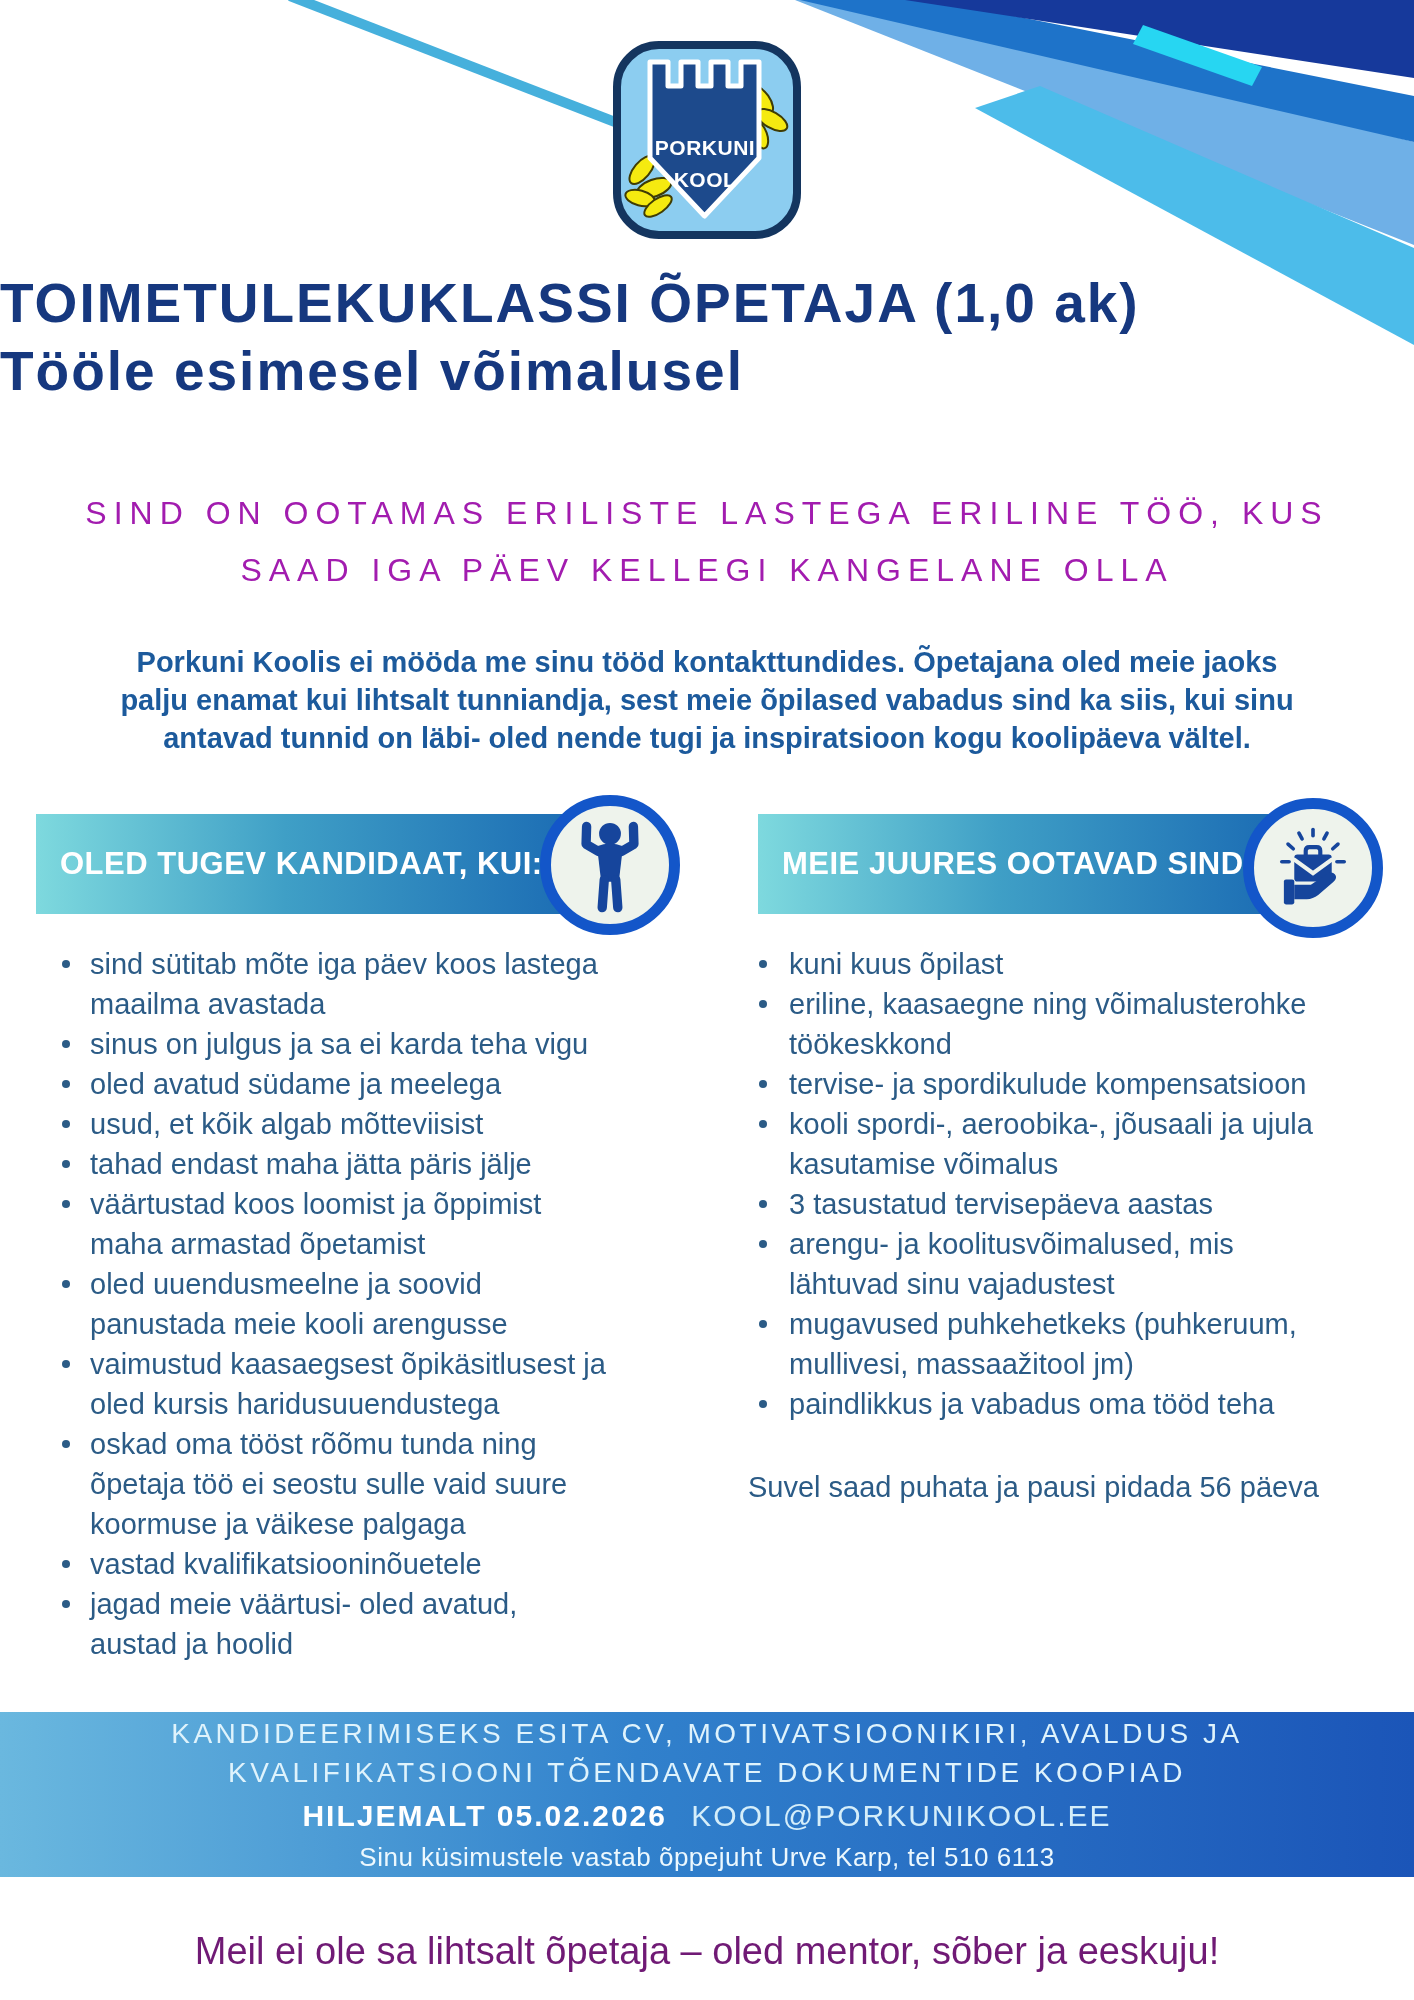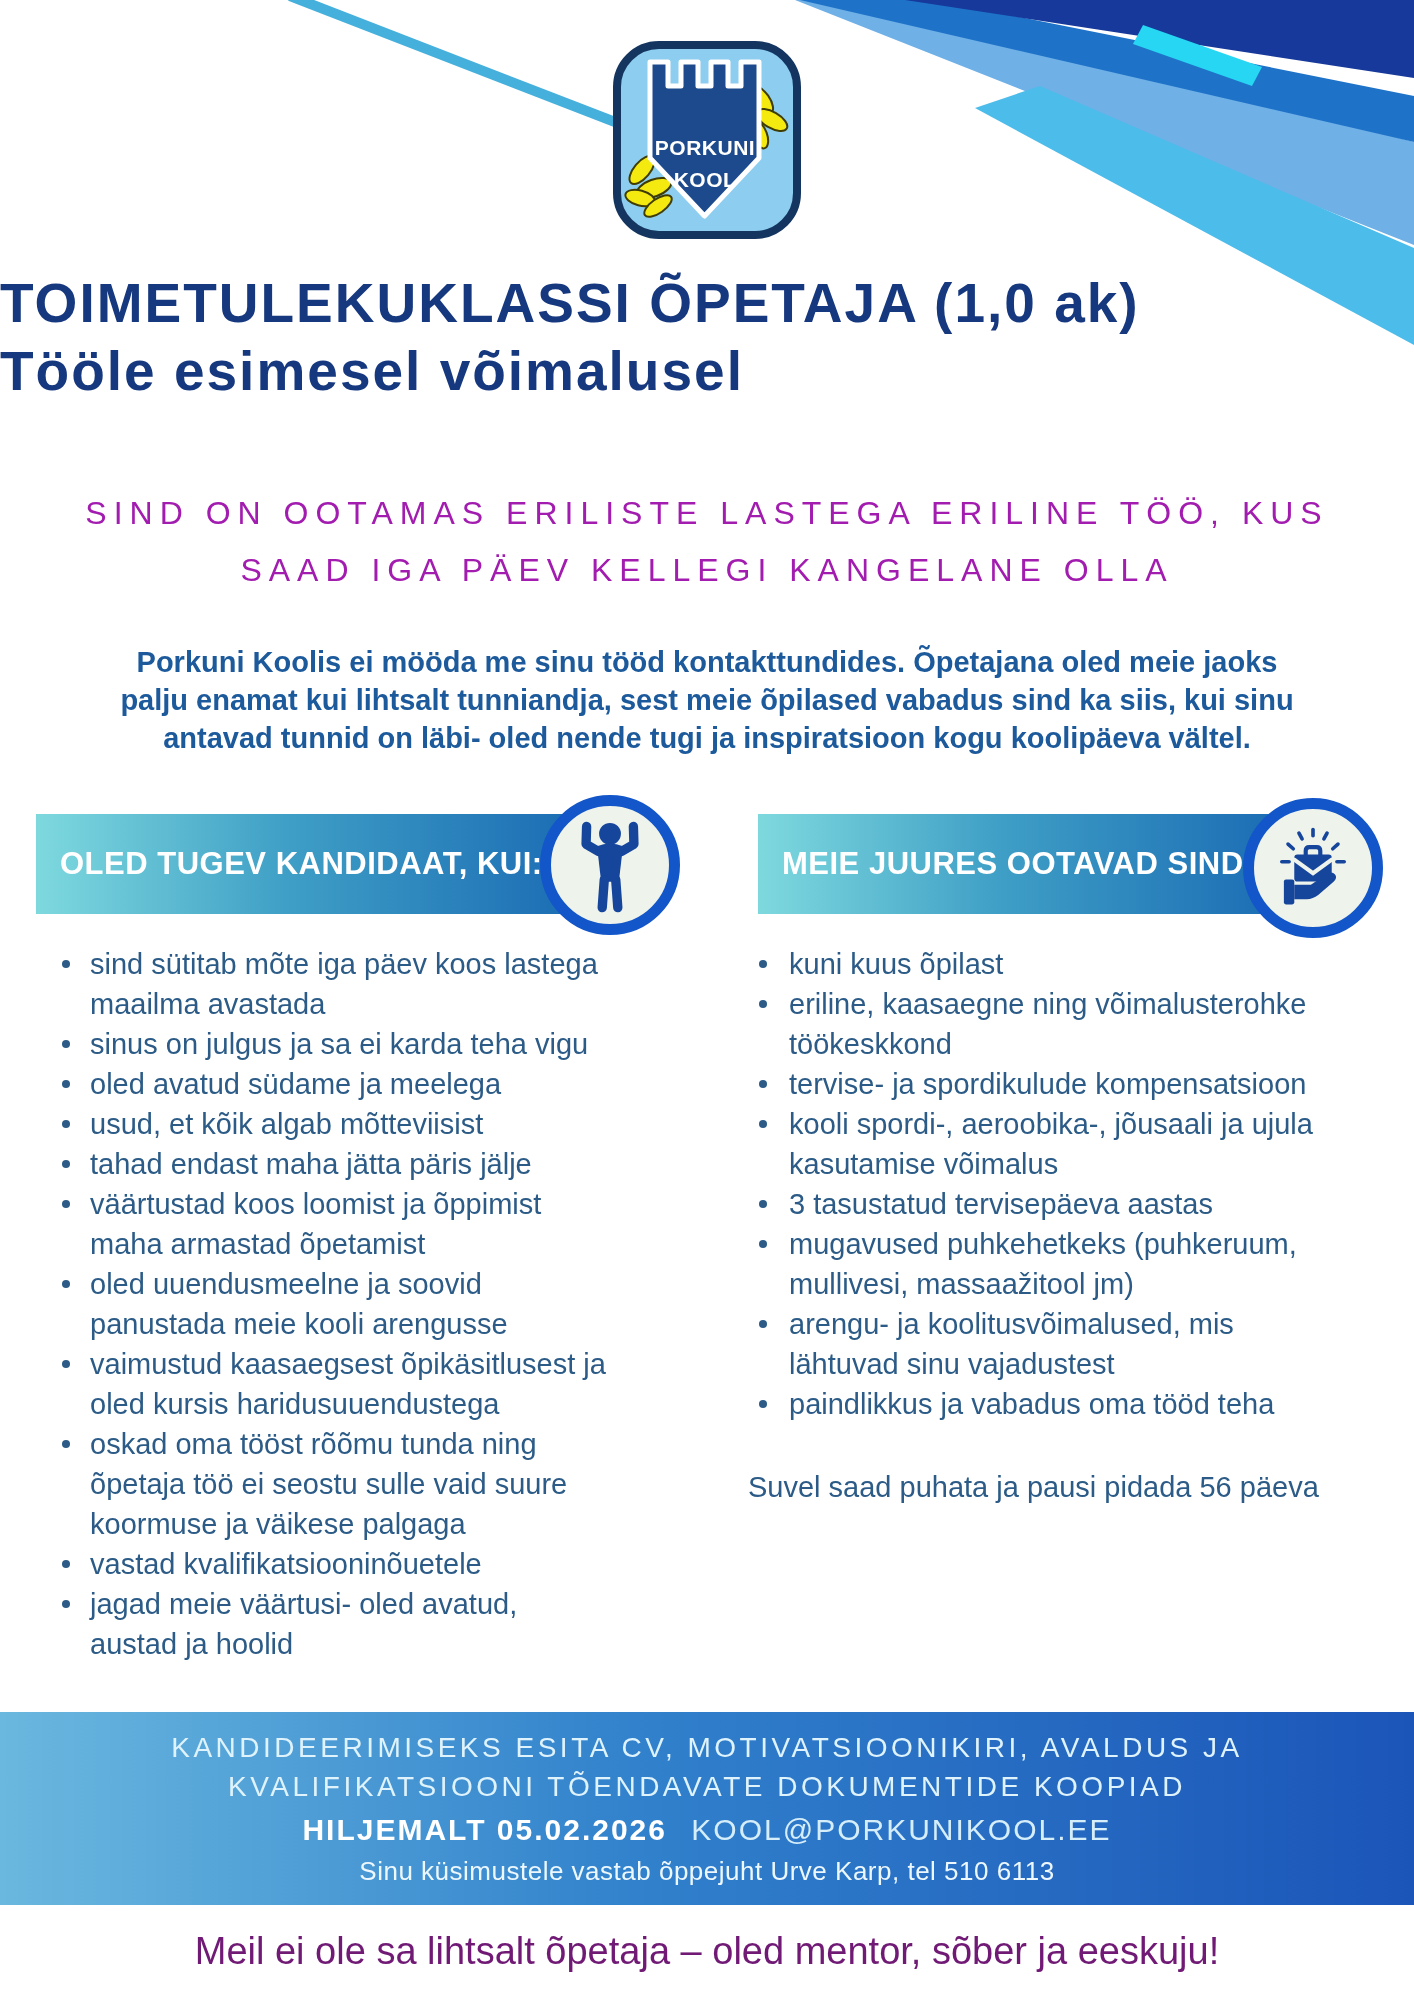--- a/index.html
+++ b/index.html
@@ -57,21 +57,21 @@
     content:""; position:absolute; left:6px; top:16px;
     width:8px; height:8px; border-radius:50%; background:#2b5b86;
   }
   .summer-note {
     left:748px; top:1467px; width:660px;
     color:#2b5b86; font-size:29px; line-height:40px; font-weight:300;
   }
 
   
   .footer-band {
-    left:0; top:1712px; width:1414px; height:193px;
+    left:0; top:1712px; width:1414px; height:165px;
     background:linear-gradient(90deg,#6ab8df 0%, #3181cc 45%, #1b55b8 100%);
     display:flex; flex-direction:column; align-items:center; justify-content:center;
     text-align:center;
   }
   .footer-line1, .footer-line2 {
     color:#dff3fc; font-size:28px; line-height:30px; font-weight:400; letter-spacing:3.5px;
     margin-bottom:9px;
   }
   .footer-line2 { margin-bottom:12px; }
   .footer-line3 { font-size:30px; line-height:32px; margin-bottom:11px; letter-spacing:2px; }
@@ -197,24 +197,24 @@
   </ul>
 
   <ul class="abs bullets right">
     <li>kuni kuus õpilast</li>
     <li>eriline, kaasaegne ning võimalusterohke
 töökeskkond</li>
     <li>tervise- ja spordikulude kompensatsioon</li>
     <li>kooli spordi-, aeroobika-, jõusaali ja ujula
 kasutamise võimalus</li>
     <li>3 tasustatud tervisepäeva aastas</li>
+    <li>arengu- ja koolitusvõimalused, mis
+lähtuvad sinu vajadustest</li>
     <li>mugavused puhkehetkeks (puhkeruum,
 mullivesi, massaažitool jm)</li>
-    <li>arengu- ja koolitusvõimalused, mis
-lähtuvad sinu vajadustest</li>
     <li>paindlikkus ja vabadus oma tööd teha</li>
   </ul>
 
   <div class="abs summer-note">Suvel saad puhata ja pausi pidada 56 päeva</div>
 
   <div class="abs footer-band">
     <div class="footer-line1">KANDIDEERIMISEKS ESITA CV, MOTIVATSIOONIKIRI, AVALDUS JA</div>
     <div class="footer-line2">KVALIFIKATSIOONI TÕENDAVATE DOKUMENTIDE KOOPIAD</div>
     <div class="footer-line3">
       <span class="footer-deadline">HILJEMALT 05.02.2026</span>

